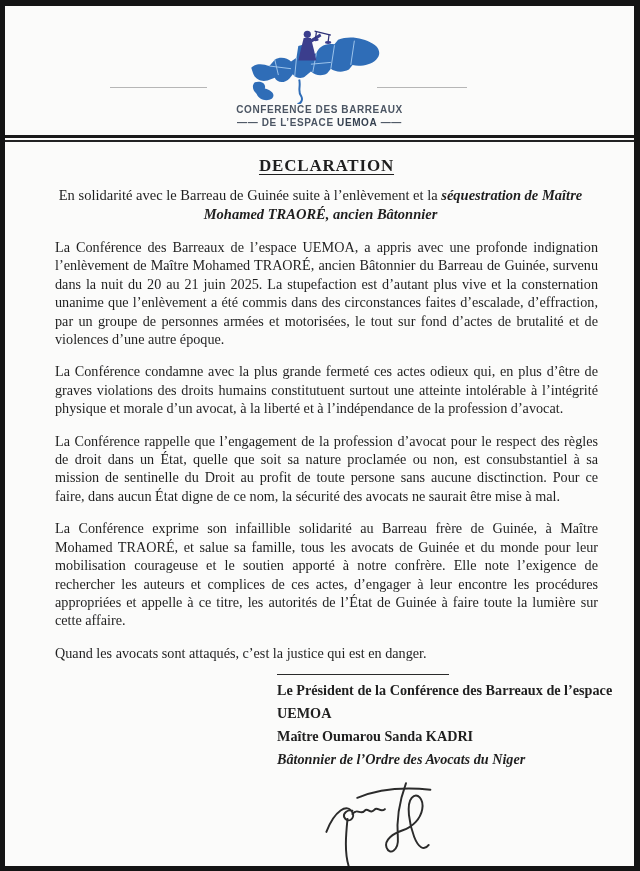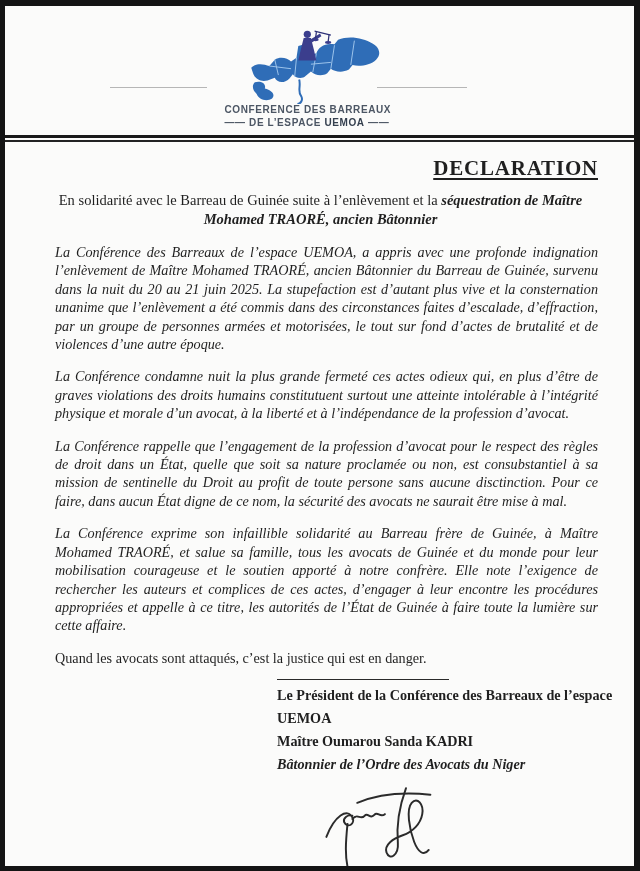--- a/index.html
+++ b/index.html
@@ -14,21 +14,21 @@
     position:absolute;
     left:5px; top:6px; right:6px; bottom:5px;
     background:#fbfbfa;
     color:#1f1f1f;
     overflow:hidden;
   }
   
   .header { position:relative; height:129px; }
   .logo-wrap {
     position:absolute; left:50%; top:22px; transform:translateX(-50%);
-    width:190px; text-align:left;
+    width:190px; text-align:center;
   }
   .logo-svg { display:block; margin:0 auto; }
   .logo-text {
     font-family:"Liberation Sans", sans-serif;
     font-size:10px; letter-spacing:0.6px;
     color:#4c5664; font-weight:600;
     line-height:12.5px; white-space:nowrap;
   }
   .logo-text .bold { font-weight:700; color:#35404f; }
   .flank-line {
@@ -42,38 +42,37 @@
     height:2px;
     border-top:3px solid #191919;
     border-bottom:2px solid #232323;
     width:100%;
   }
   
   .doc {
     padding:12px 36px 0 50px;
   }
   .doc-title {
-    text-align:right;
-    font-size:21px; font-weight:bold;
+    text-align:center;
+    font-size:17px; font-weight:bold;
     letter-spacing:0.8px;
     text-decoration:underline;
     text-underline-offset:3px;
     margin:2px 0 10px 0;
   }
   .doc-subtitle {
     text-align:center;
     font-size:14.5px; line-height:19px;
     margin:0 14px 14px 2px;
   }
   .doc-subtitle .bi { font-weight:bold; font-style:italic; }
   .para {
     font-size:14.2px; line-height:18.4px;
     text-align:justify;
     margin:0 0 14px 0;
-    font-style:italic;
   }
   .quote {
     font-size:14.2px; line-height:18.4px;
     margin:2px 0 12px 0;
     font-family:Liberation Serif, serif;
   }
   
   .sig-block {
     margin-left:222px; width:340px;
     font-size:14.2px; line-height:23px;
@@ -142,21 +141,21 @@
 
   <div class="doc">
 
     <div class="doc-title">DECLARATION</div>
 
     <div class="doc-subtitle">
       <span>En solidarité avec le Barreau de Guinée suite à l’enlèvement et la </span><span class="bi">séquestration de Maître Mohamed TRAORÉ, ancien Bâtonnier</span>
     </div>
 
     <p class="para">La Conférence des Barreaux de l’espace UEMOA, a appris avec une profonde indignation l’enlèvement de Maître Mohamed TRAORÉ, ancien Bâtonnier du Barreau de Guinée, survenu dans la nuit du 20 au 21 juin 2025. La stupefaction est d’autant plus vive et la consternation unanime que l’enlèvement a été commis dans des circonstances faites d’escalade, d’effraction, par un groupe de personnes armées et motorisées, le tout sur fond d’actes de brutalité et de violences d’une autre époque.</p>
-    <p class="para">La Conférence condamne nuit la plus grande fermeté ces actes odieux qui, en plus d’être de graves violations des droits humains constitutuent surtout une atteinte intolérable à l’intégrité physique et morale d’un avocat, à la liberté et à l’indépendance de la profession d’avocat.</p>
+    <p class="para">La Conférence condamne avec la plus grande fermeté ces actes odieux qui, en plus d’être de graves violations des droits humains constitutuent surtout une atteinte intolérable à l’intégrité physique et morale d’un avocat, à la liberté et à l’indépendance de la profession d’avocat.</p>
     <p class="para">La Conférence rappelle que l’engagement de la profession d’avocat pour le respect des règles de droit dans un État, quelle que soit sa nature proclamée ou non, est consubstantiel à sa mission de sentinelle du Droit au profit de toute persone sans aucune disctinction.  Pour ce faire, dans aucun État digne de ce nom, la sécurité des avocats ne saurait être mise à mal.</p>
     <p class="para">La Conférence exprime son infaillible solidarité au Barreau frère de Guinée, à Maître Mohamed TRAORÉ, et salue sa famille, tous les avocats de Guinée et du monde pour leur mobilisation courageuse et le soutien apporté à notre confrère. Elle note l’exigence de rechercher les auteurs et complices de ces actes, d’engager à leur encontre les procédures appropriées et appelle à ce titre, les autorités de l’État de Guinée à faire toute la lumière sur cette affaire.</p>
 
     <p class="quote">Quand les avocats sont attaqués, c’est la justice qui est en danger.</p>
 
     <div class="sig-block">
       <div class="sig-rule"></div>
       <div class="sig-role1">Le Président de la Conférence des Barreaux de l’espace UEMOA</div>
       <div class="sig-name">Maître Oumarou Sanda KADRI</div>
       <div class="sig-title-it">Bâtonnier de l’Ordre des Avocats du Niger</div>

